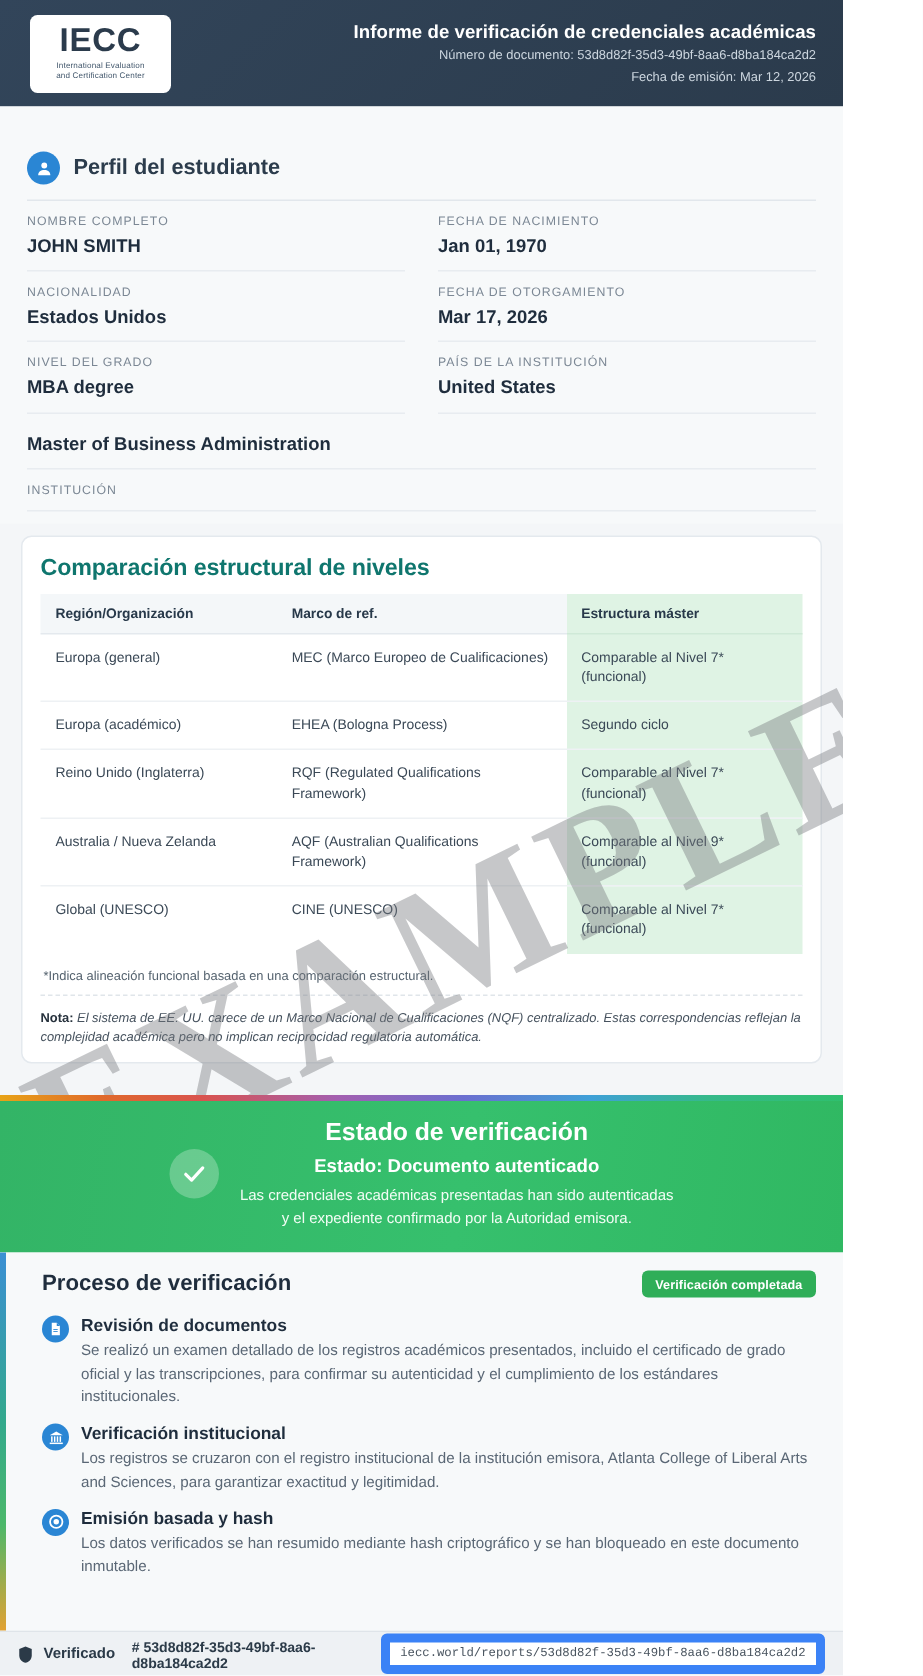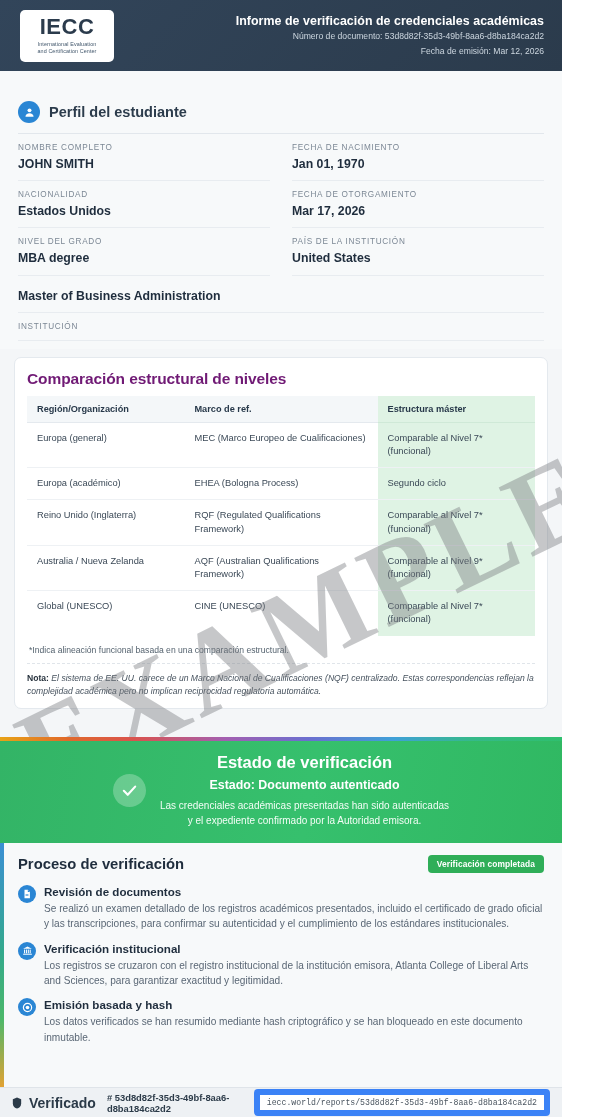--- a/index.html
+++ b/index.html
@@ -142,21 +142,21 @@
   .compare-card {
     margin: 8px 14px 0 14px;
     background: #ffffff;
     border: 1px solid #e4e9ee;
     border-radius: 7px;
     padding: 12px 12px 10px 12px;
   }
   .compare-title {
     font-size: 15.5px;
     font-weight: bold;
-    color: #701a75;
+    color: #0f766e;
     margin-bottom: 8px;
     letter-spacing: -0.1px;
   }
   table.cmp {
     width: 100%;
     border-collapse: collapse;
     table-layout: fixed;
   }
   table.cmp th {
     font-size: 9.2px;
@@ -248,21 +248,21 @@
     font-size: 10px;
     margin-top: 5px;
     line-height: 1.5;
   }
 
   
   .process-wrap {
     position: relative;
     background: #f7f9fa;
     flex: 1 1 auto;
-    padding: 12px 18px 10px 18px;
+    padding: 12px 18px 10px 28px;
   }
   .process-stripe {
     position: absolute;
     left: 0; top: 0; bottom: 0;
     width: 4px;
     background: linear-gradient(180deg, #3b8fd4 0%, #33a98c 45%, #4cb86a 72%, #e2a233 100%);
   }
   .process-head {
     display: flex;
     align-items: center;
@@ -316,21 +316,21 @@
     height: 30px;
     background: #eef1f4;
     border-top: 1px solid #dfe4e9;
     display: flex;
     align-items: center;
     padding: 0 12px;
     gap: 7px;
   }
   .ft-shield { flex: 0 0 auto; display:flex; }
   .ft-verified {
-    font-size: 14px;
+    font-size: 10px;
     font-weight: bold;
     color: #2b3a48;
   }
   .ft-hash {
     font-size: 9.4px;
     font-weight: bold;
     color: #2b3a48;
     margin-left: 4px;
   }
   .ft-url {

